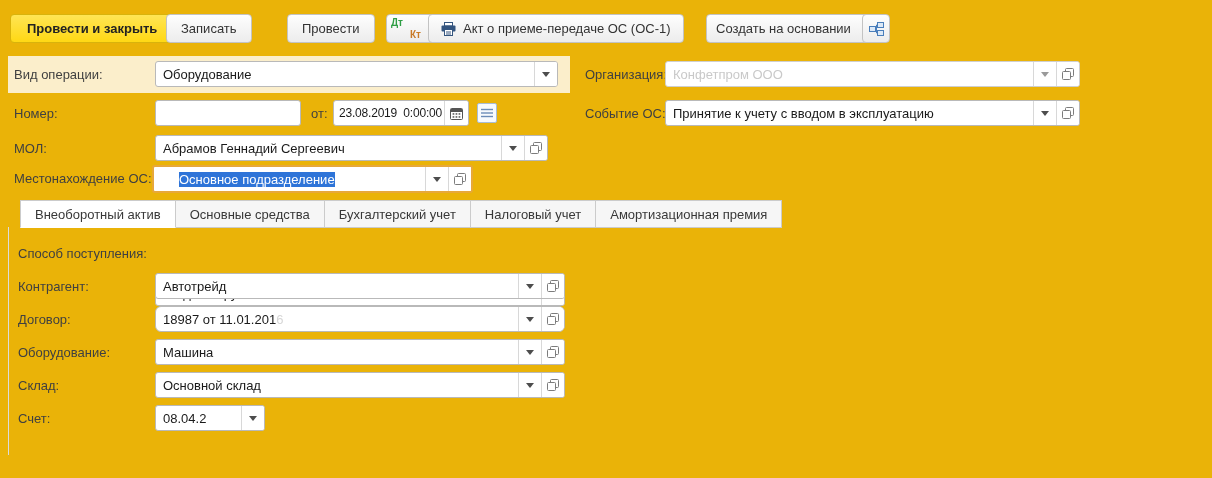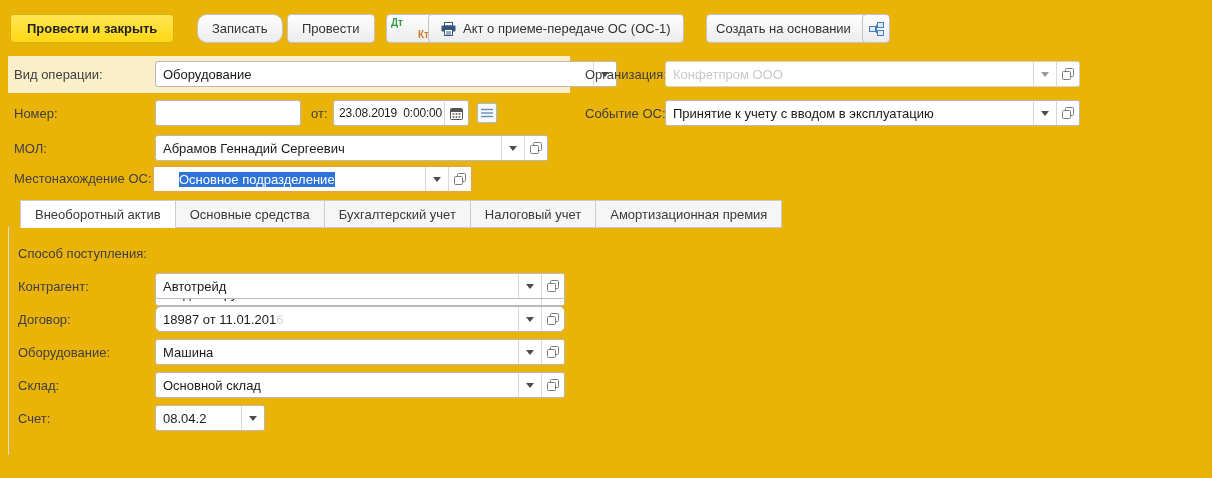--- a/index.html
+++ b/index.html
@@ -17,21 +17,21 @@
     display:flex; align-items:center; justify-content:center; gap:7px;
     padding:0 14px; font-size:13px; color:#333; white-space:nowrap; cursor:default;
   }
   .btn-primary {
     background:linear-gradient(180deg,#ffe554 0%,#ffd814 100%);
     border-color:#d8b30c; font-weight:bold; color:#222; padding:0 16px;
   }
   .btn-icon { padding:0; justify-content:center; }
   .dtkt { position:relative; width:48px;padding-left:19px; }
   .dtkt .dt { position:absolute; top:2px; left:4px; font-size:10px; font-weight:bold; color:#2f9e45; }
-  .dtkt .kt { position:absolute; bottom:2px; right:4px; font-size:10px; font-weight:bold; color:#c97b28; }
+  .dtkt .kt { position:absolute; bottom:2px; right:12px; font-size:10px; font-weight:bold; color:#c97b28; }
   .menu-arrow, .arrow {
     width:0; height:0; border-left:4px solid transparent; border-right:4px solid transparent;
     border-top:5px solid #4d4d4d; display:inline-block;
   }
   
   .required-strip { position:absolute; left:8px; top:56px; width:562px; height:37px; background:#fbeecb; }
   .lbl { position:absolute; font-size:13px; color:#404040; white-space:nowrap; }
   .combo {
     position:absolute; height:26px; border:1px solid #b9b9b9; border-radius:3px;
     background:#fff; display:flex; align-items:stretch; overflow:hidden;
@@ -63,21 +63,21 @@
   .panel-border { position:absolute; left:8px; top:227px; width:1px; height:228px; background:#dcdcdc; }
 </style>
 </head>
 <body>
 
 <div class="screen">
 
   <div class="btn btn-primary" style="left:10px;">
     <span>Провести и закрыть</span>
   </div>
-  <div class="btn" style="left:197px;border-radius:10px;">
+  <div class="btn" style="left:166px;">
     <span>Записать</span>
   </div>
   <div class="btn" style="left:287px;">
     <span>Провести</span>
   </div>
   <div class="btn btn-icon dtkt" style="left:386px;">
     <span class="dt">Дт</span>
     <span class="kt">Кт</span>
   </div>
   <div class="btn" style="left:428px;padding:0 12px;">
@@ -103,21 +103,21 @@
         <rect x="9.5" y="9.5" width="6" height="5" stroke="#4a7ebb" fill="#dce9f7"></rect>
         <rect x="1.5" y="5.5" width="6" height="5" stroke="#4a7ebb" fill="#dce9f7"></rect>
         <path d="M7.5 8 L8.5 8 M9.5 4 L8.5 4 L8.5 12 L9.5 12" stroke="#4a7ebb"></path>
       </svg>
     </span>
   </div>
 
   <div class="required-strip"></div>
 
   <div class="lbl" style="left:14px;top:67px;">Вид операции:</div>
-  <div class="combo" style="left:155px;top:61px;width:462px;">
+  <div class="combo" style="left:155px;top:61px;width:403px;">
     <div class="val">Оборудование</div>
     <div class="seg">
         <span class="arrow"></span>
       </div>
   </div>
 
   <div class="lbl" style="left:585px;top:67px;">Организация:</div>
   <div class="combo" style="left:665px;top:61px;width:415px;border-color:#cfcfcf;">
     <div class="val disabled-val">Конфетпром ООО</div>
     <div class="seg">

